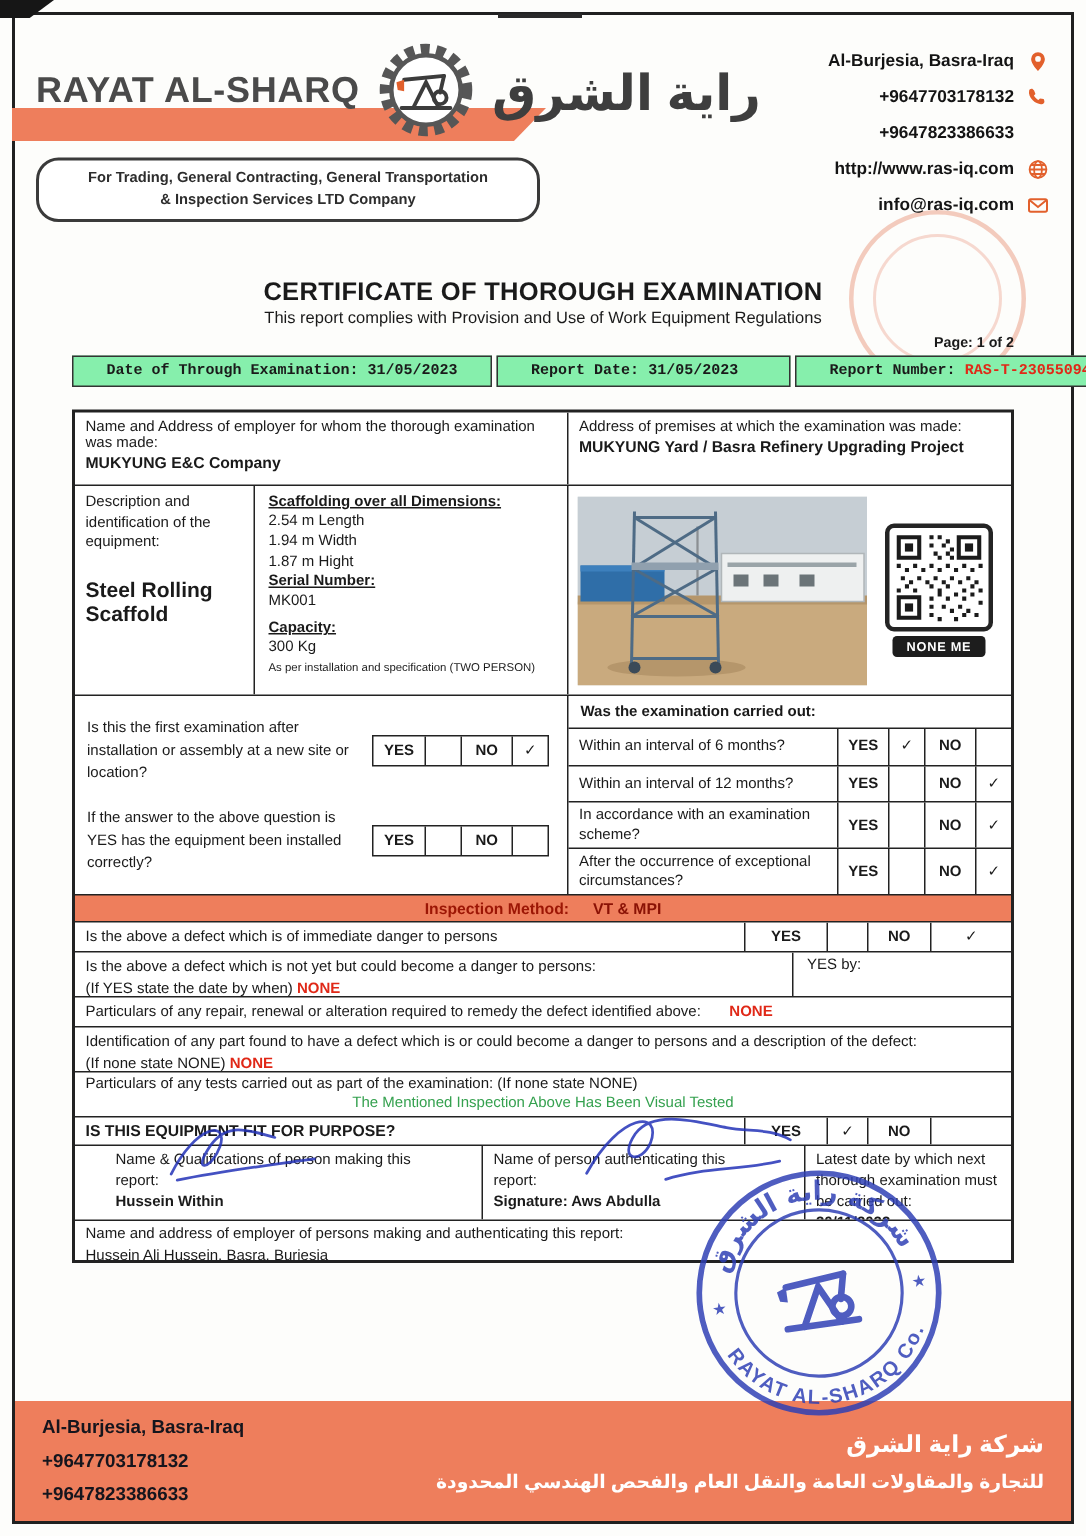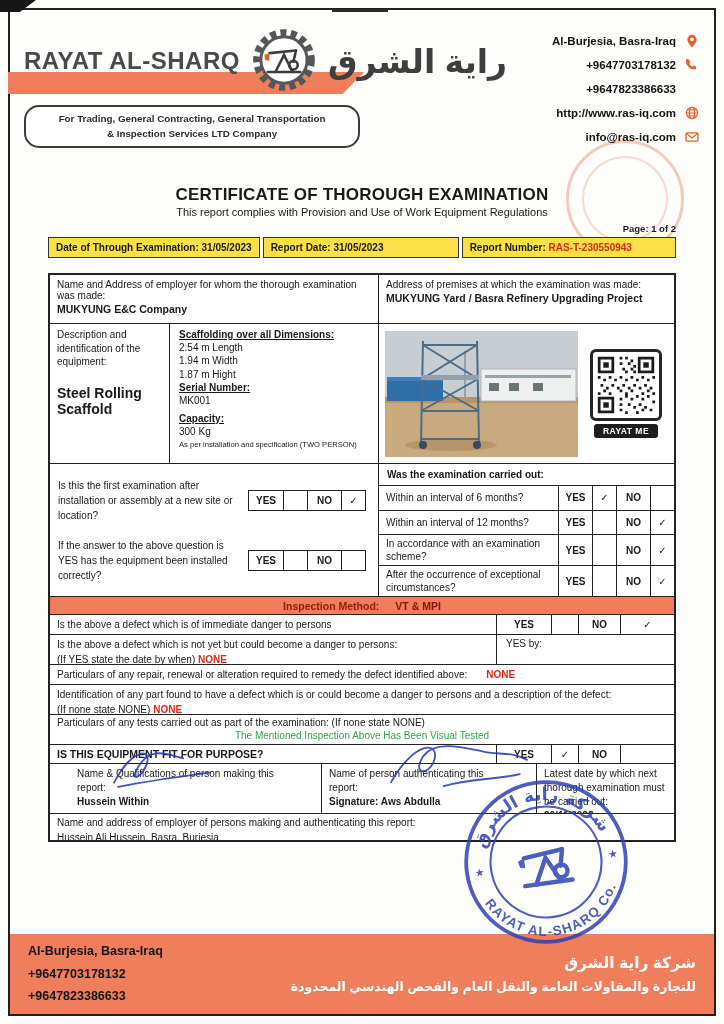--- a/index.html
+++ b/index.html
@@ -29,21 +29,21 @@
 
   .faint-stamp{position:absolute;left:566px;top:140px;width:112px;height:112px;border:3px solid rgba(222,88,48,.30);
                border-radius:50%;z-index:1;}
   .faint-stamp::after{content:"";position:absolute;inset:13px;border:2px solid rgba(222,88,48,.22);border-radius:50%;}
 
   
   .title{position:absolute;top:185px;left:0;right:0;text-align:center;font-size:17px;font-weight:bold;letter-spacing:.2px;z-index:3;}
   .subtitle{position:absolute;top:206px;left:0;right:0;text-align:center;font-size:11px;z-index:3;}
   .page-label{position:absolute;top:223px;right:48px;font-size:9.5px;font-weight:bold;z-index:3;}
   .meta-row{position:absolute;top:237px;left:48px;right:48px;display:flex;gap:3px;font-size:10px;font-weight:bold;z-index:3;}
-  .meta-box{border:1.5px solid #333;padding:4px 7px;background:#fde047;white-space:nowrap;box-sizing:border-box;}
+  .meta-box{border:1.5px solid #333;padding:4px 22px;background:#86efac;white-space:nowrap;box-sizing:border-box;font-family:Liberation Mono, monospace;}
   .meta-box.b1{flex:0 0 206px;}
   .meta-box.b2{flex:0 0 196px;}
   .meta-box.b3{flex:1;}
   .red{color:#e02817;font-weight:bold;}
 
   
   .formtable{position:absolute;top:273px;left:48px;width:628px;border:2px solid #222;background:#fff;
              font-size:10px;box-sizing:border-box;z-index:3;}
   .tr{display:flex;border-top:1px solid #222;box-sizing:border-box;overflow:hidden;}
   .tr:first-child{border-top:none;}
@@ -93,21 +93,21 @@
   .d-row{height:20px;align-items:stretch;}
   .d-label{flex:1;padding:0 7px;display:flex;align-items:center;}
   .d-label.fitlbl{font-weight:bold;font-size:10.5px;}
   .d-cells{display:flex;}
   .dc{border-left:1px solid #222;display:flex;align-items:center;justify-content:center;font-weight:bold;box-sizing:border-box;}
   .w55{width:55px}.w27{width:27px}.w42{width:42px}.w54{width:54px}
   .fit-row{height:19px;}
 
   .d2-row{height:30px;}
   .d2-left{flex:1;padding:3px 7px;line-height:1.45;}
-  .d2-right{width:178px;border-left:1px solid #222;padding:3px 9px;box-sizing:border-box;}
+  .d2-right{width:146px;border-left:1px solid #222;padding:3px 9px;box-sizing:border-box;}
 
   .line-row{height:20px;padding:0 7px;display:flex;align-items:center;gap:19px;}
   .line-row2{height:30px;padding:3px 7px;line-height:1.45;display:block;}
 
   .tests-row{height:30px;padding:2px 7px;display:block;}
   .green-note{color:#35a14f;text-align:center;margin-top:2px;}
 
   .sig-row{height:50px;}
   .sig-col{padding:3px 7px;line-height:1.4;box-sizing:border-box;margin-left:20px;}
   .sc1{width:231px;}
@@ -299,21 +299,21 @@
                 <path fill-rule="evenodd" d="M2 2h18v18H2z M5 5v12h12V5z"></path>
                   <rect x="8" y="8" width="6" height="6"></rect>
                 <path fill-rule="evenodd" d="M46 2h18v18H46z M49 5v12h12V5z"></path>
                   <rect x="52" y="8" width="6" height="6"></rect>
                 <path fill-rule="evenodd" d="M2 46h18v18H2z M5 49v12h12V49z"></path>
                   <rect x="8" y="52" width="6" height="6"></rect>
                 <path d="M26 2h3v3h-3z M32 2h3v3h-3z M38 5h3v3h-3z M26 8h3v3h-3z M35 8h3v3h-3z M41 11h3v3h-3z M29 14h3v3h-3z M38 14h3v3h-3z M32 17h3v3h-3z M41 17h3v3h-3z M2 23h3v3h-3z M8 26h3v3h-3z M14 23h3v3h-3z M20 26h3v3h-3z M26 23h3v3h-3z M32 26h3v3h-3z M38 23h3v3h-3z M44 26h3v3h-3z M50 23h3v3h-3z M56 26h3v3h-3z M62 23h3v3h-3z M5 32h3v3h-3z M11 35h3v3h-3z M17 32h3v3h-3z M23 35h3v3h-3z M29 32h3v3h-3z M35 35h3v3h-3z M41 32h3v3h-3z M47 35h3v3h-3z M53 32h3v3h-3z M59 35h3v3h-3z M2 41h3v3h-3z M8 38h3v3h-3z M14 41h3v3h-3z M26 38h3v3h-3z M32 41h3v3h-3z M38 38h3v3h-3z M50 41h3v3h-3z M56 38h3v3h-3z M62 41h3v3h-3z M26 47h3v3h-3z M32 44h3v3h-3z M38 47h3v3h-3z M44 44h3v3h-3z M50 47h3v3h-3z M56 44h3v3h-3z M62 50h3v3h-3z M26 53h3v3h-3z M35 53h3v3h-3z M41 56h3v3h-3z M47 53h3v3h-3z M53 56h3v3h-3z M59 59h3v3h-3z M26 59h3v3h-3z M32 62h3v3h-3z M44 62h3v3h-3z M50 59h3v3h-3z"></path>
               </g>
             </svg>
           </span>
-          <span class="qr-label">RAYAT ME</span>
+          <span class="qr-label">NONE ME</span>
         </span>
       </div>
     </div>
 
     <div class="tr r3">
       <div class="td q-left">
         <div class="q-block">
           <div class="q-text">Is this the first examination after installation or assembly at a new site or location?</div>
           <div class="cells">
             <span class="cell">YES</span>

